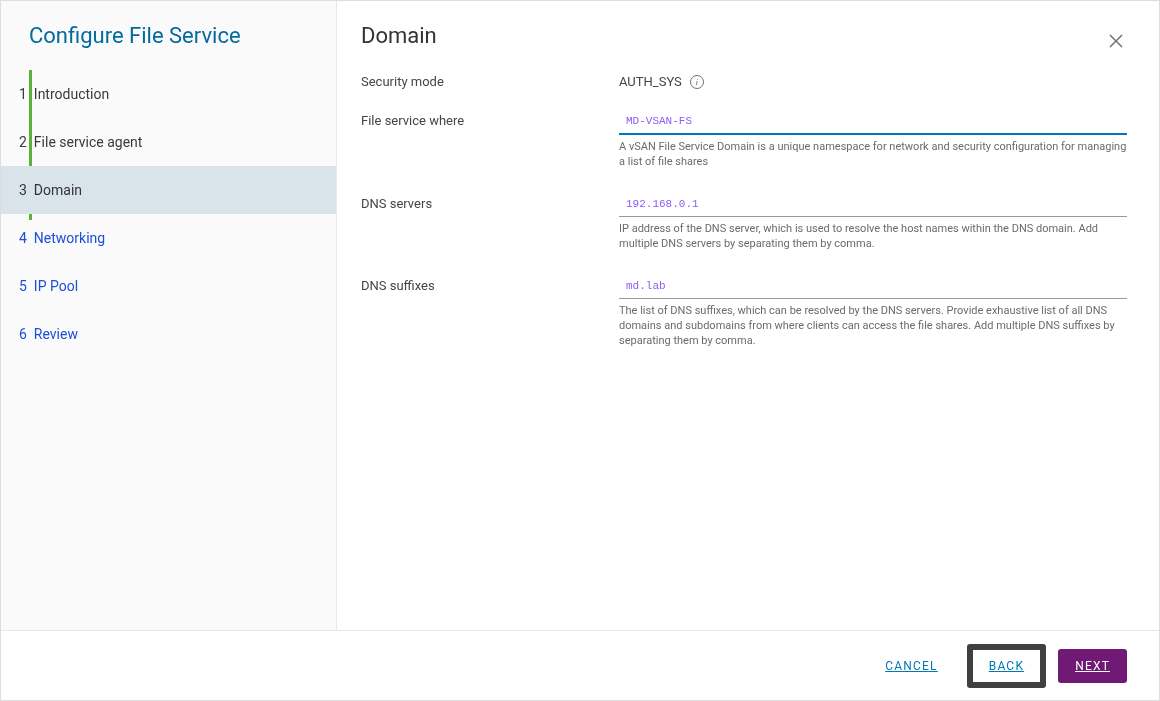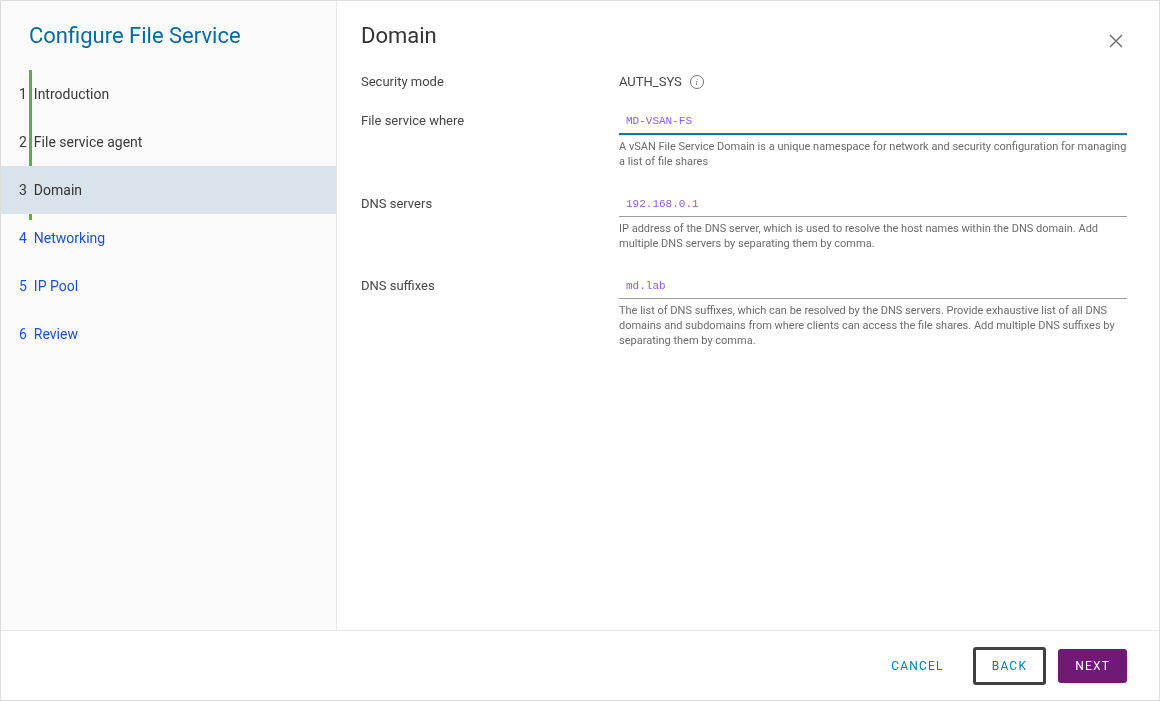--- a/index.html
+++ b/index.html
@@ -151,27 +151,28 @@
     }
     .btn {
       font-size: 12px;
       letter-spacing: 1.2px;
       padding: 9px 16px;
       border-radius: 3px;
       cursor: pointer;
       border: 1px solid transparent;
       background: transparent;
       font-family: inherit;
+      text-decoration: underline;
     }
     .btn-flat {
       color: #0079b8;
     }
     .btn-outline {
       color: #0079b8;
-      border: 3px solid #404040;
+      border: 6px solid #404040;
     }
     .btn-primary {
       background: #701a75;
       color: #fff;
     }
     .sidebar-steps-wrap {
       position: relative;
     }
   </style>
 </head>

